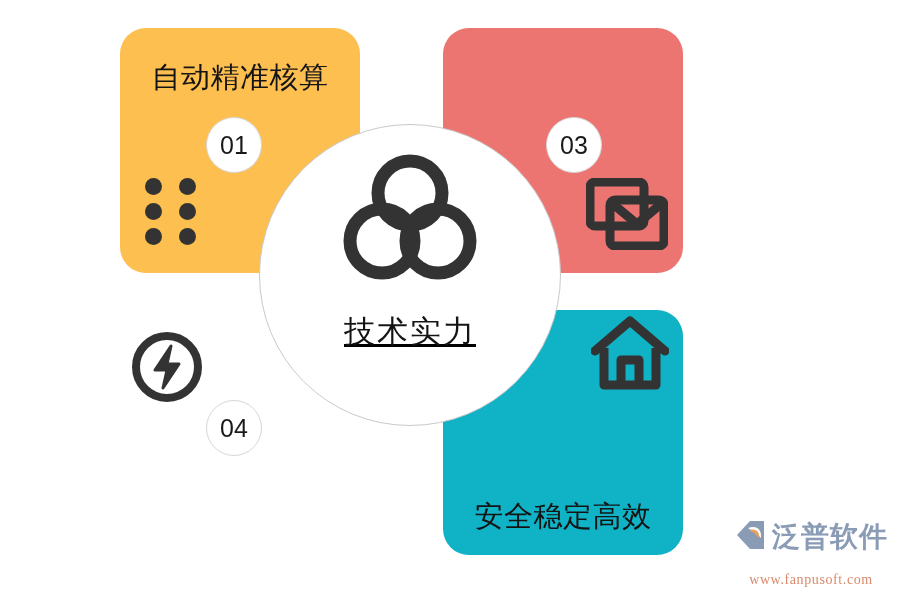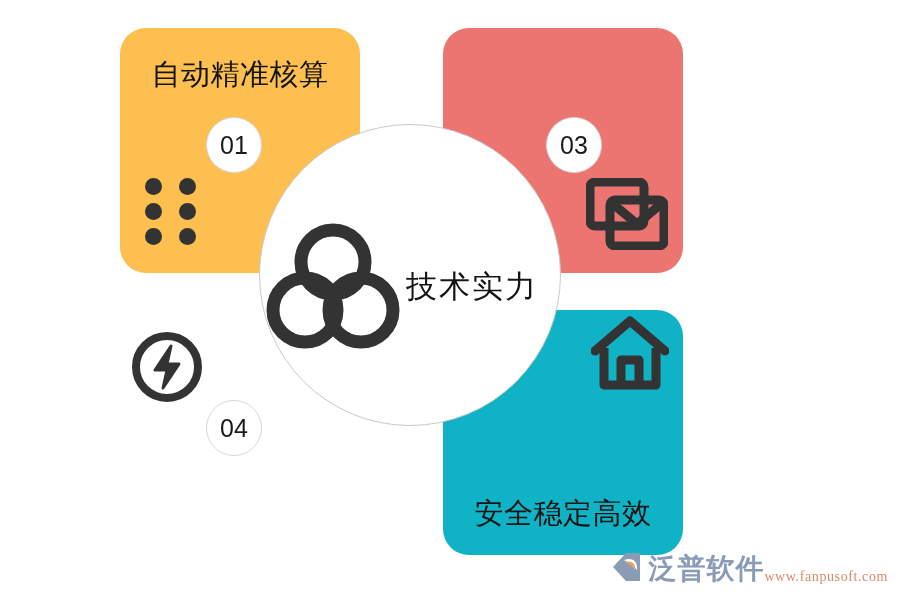--- a/index.html
+++ b/index.html
@@ -18,21 +18,20 @@
     width: 900px;
     height: 600px;
     background: #ffffff;
   }
 
   
   .panel {
     position: absolute;
     width: 240px;
     height: 245px;
-    font-family: Liberation Mono, monospace;
   }
   .panel-bg {
     position: absolute;
     inset: 0;
     border-radius: 26px;
   }
   #panel-tl { left: 120px; top: 28px; }
   #panel-tr { left: 443px; top: 28px; }
   #panel-bl { left: 120px; top: 310px; }
   #panel-br { left: 443px; top: 310px; }
@@ -103,42 +102,44 @@
     left: 259px;
     top: 124px;
     width: 302px;
     height: 302px;
     border-radius: 50%;
     background: #ffffff;
     border: 1px solid #c9c9c9;
     box-sizing: border-box;
     z-index: 5;
     display: flex;
-    flex-direction: row;
+    flex-direction: column;
     align-items: center;
     justify-content: flex-start;
+    text-decoration: underline;
   }
   #center-logo {
     margin-top: 28px;
   }
   #center-label {
     margin-top: 24px;
     font-size: 31px;
     color: #141414;
     letter-spacing: 2px;
     white-space: nowrap;
   }
 
   
   #watermark {
     position: absolute;
     right: 12px;
     bottom: 12px;
     z-index: 9;
     display: flex;
+    flex-direction: column;
     align-items: center;
   }
   #wm-row {
     display: flex;
     align-items: center;
   }
   #wm-name {
     font-size: 28px;
     color: #8a9bb5;
     letter-spacing: 1px;

